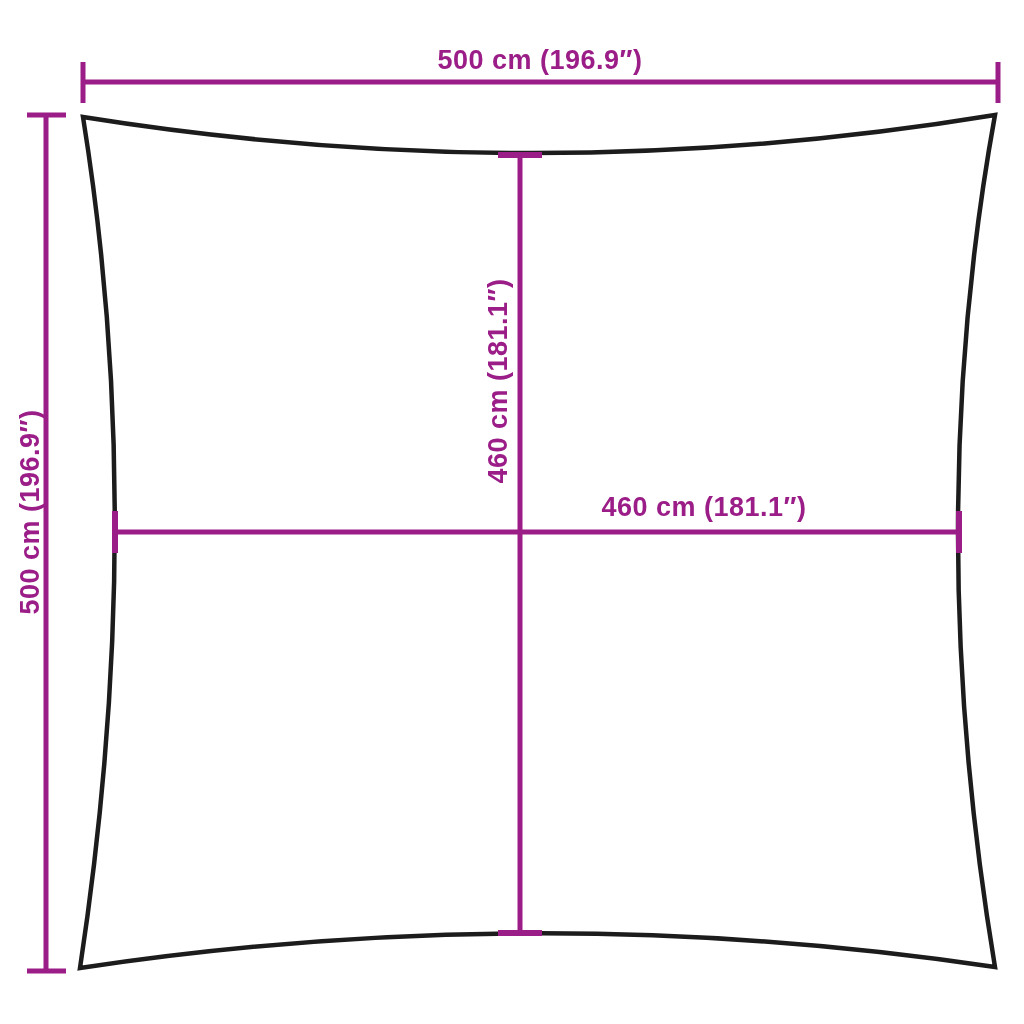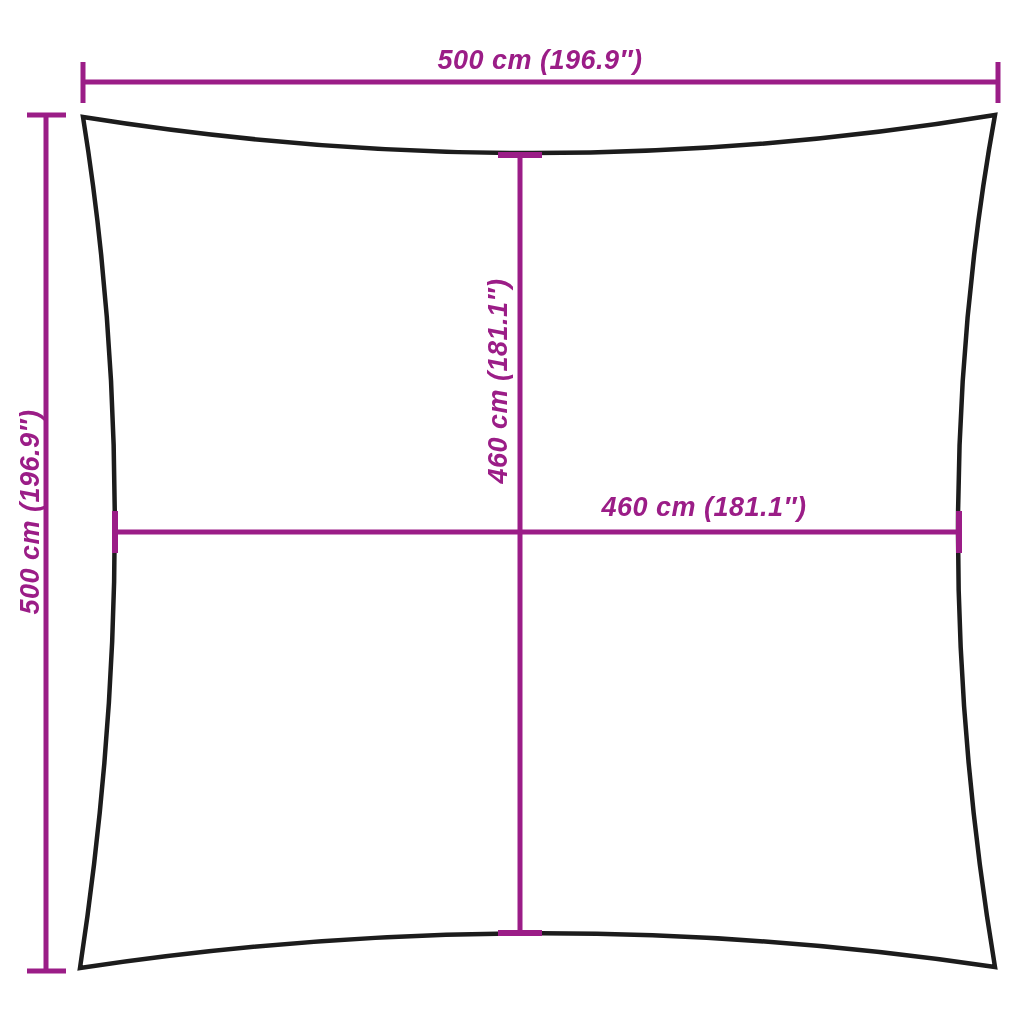--- a/index.html
+++ b/index.html
@@ -7,21 +7,20 @@
     padding: 0;
     background: #ffffff;
   }
   .canvas {
     position: relative;
     width: 1024px;
     height: 1024px;
     background: #ffffff;
     overflow: hidden;
     font-family: "Liberation Sans", sans-serif;
-    font-style: italic;
   }
   .canvas svg {
     position: absolute;
     left: 0;
     top: 0;
   }
   .dim-label {
     position: absolute;
     white-space: nowrap;
     font-weight: bold;

